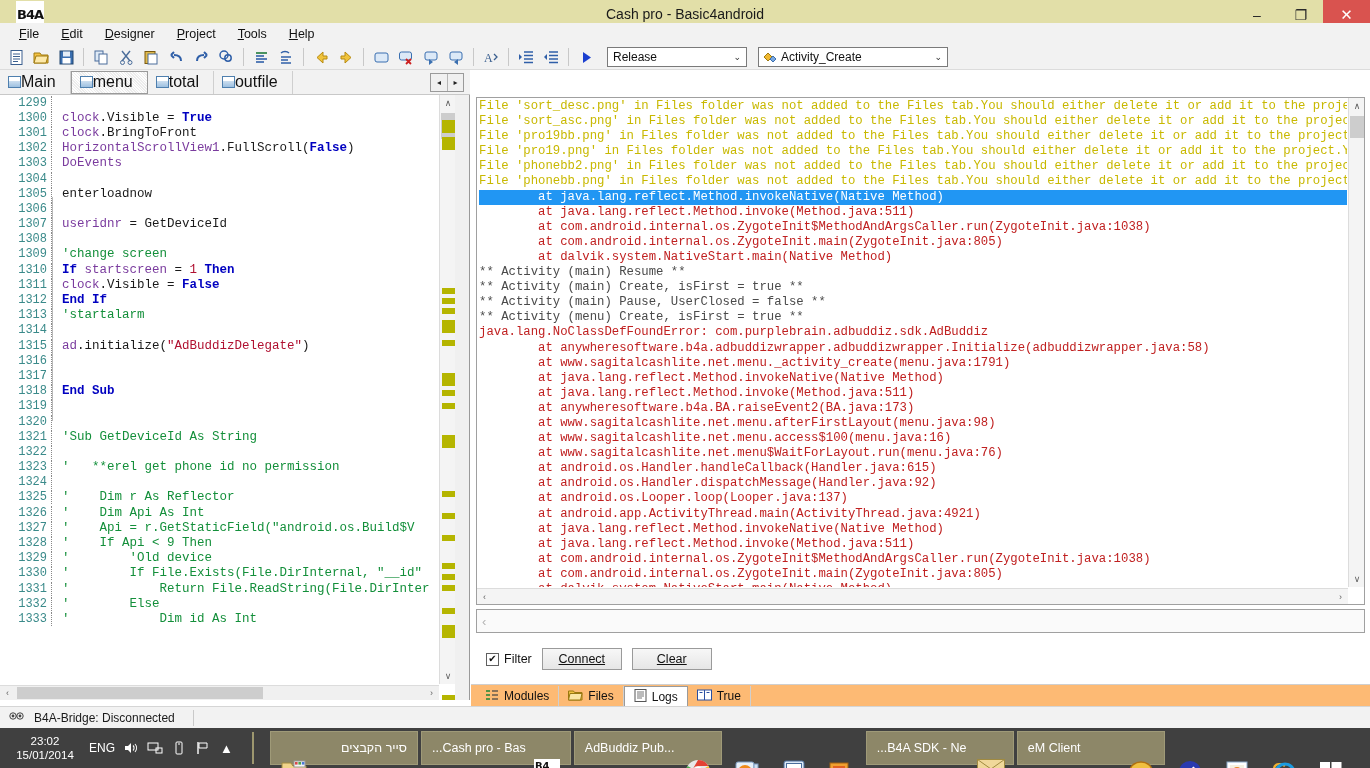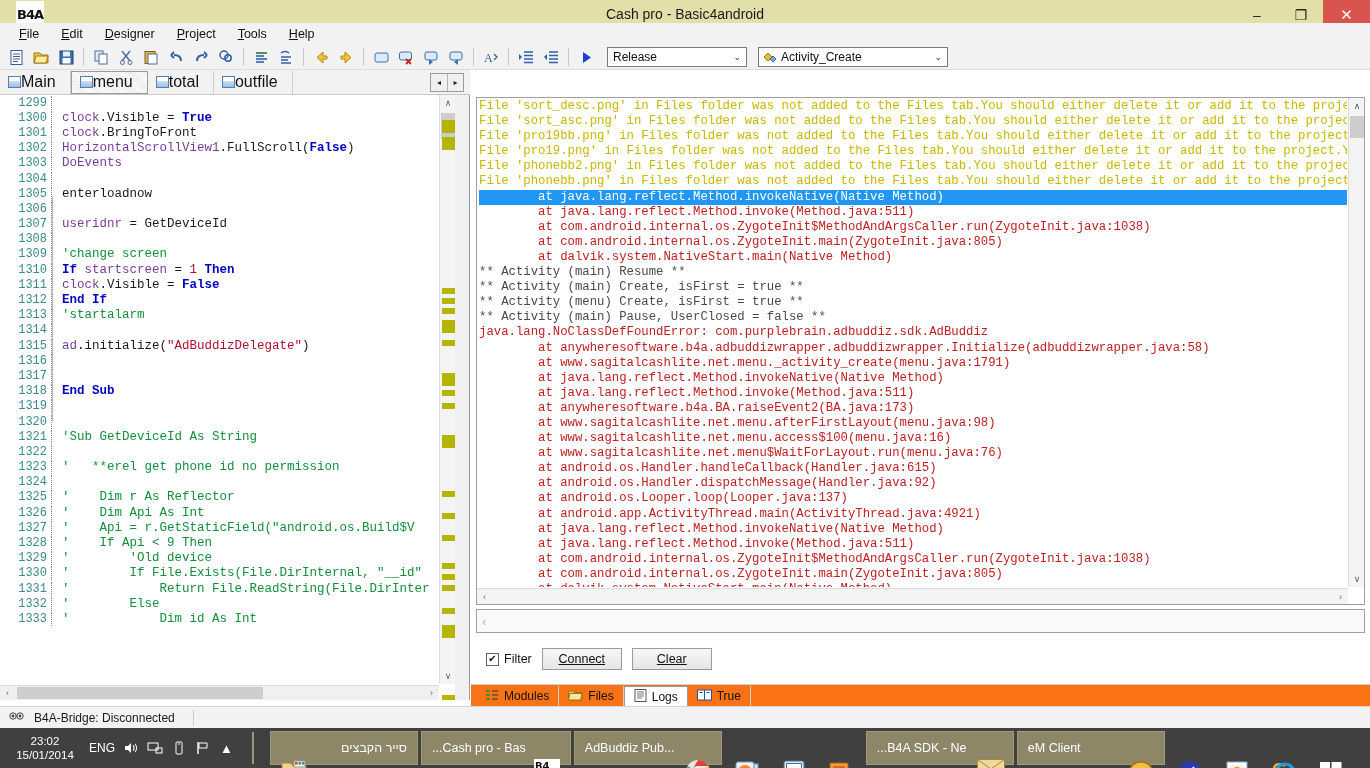--- a/index.html
+++ b/index.html
@@ -207,21 +207,21 @@
   .btn {
     height: 22px; min-width: 80px; padding: 0 12px;
     border: 1px solid #9a9a9a; background: linear-gradient(180deg,#f7f7f7,#e6e6e6);
     font-size: 12.5px; color: #111; display: flex; align-items: center; justify-content: center; text-decoration: underline;
   }
 
   
   .bottomtabs {
     position: absolute; left: 471px; top: 684px; right: 0; height: 22px;
     display: flex; align-items: flex-end; gap: 0; padding-left: 5px;
-    background: #f97316; border-top: 1px solid #cfcfcf;
+    background: #fdba74; border-top: 1px solid #cfcfcf;
   }
   .btab {
     display: flex; align-items: center; gap: 5px; height: 20px;
     padding: 0 9px; font-size: 12px; color: #111;
     border-right: 1px solid #cfcfcf;
   }
   .btab.active { background: #ffffff; border: 1px solid #9a9a9a; border-bottom: none; }
 
   
   .statusbar {
@@ -541,22 +541,22 @@
           <div class="logline warn">File 'pro19.png' in Files folder was not added to the Files tab.You should either delete it or add it to the project.You can</div>
           <div class="logline warn">File 'phonebb2.png' in Files folder was not added to the Files tab.You should either delete it or add it to the project.You</div>
           <div class="logline warn">File 'phonebb.png' in Files folder was not added to the Files tab.You should either delete it or add it to the project.You c</div>
           <div class="logline sel">        at java.lang.reflect.Method.invokeNative(Native Method)</div>
           <div class="logline err">        at java.lang.reflect.Method.invoke(Method.java:511)</div>
           <div class="logline err">        at com.android.internal.os.ZygoteInit$MethodAndArgsCaller.run(ZygoteInit.java:1038)</div>
           <div class="logline err">        at com.android.internal.os.ZygoteInit.main(ZygoteInit.java:805)</div>
           <div class="logline err">        at dalvik.system.NativeStart.main(Native Method)</div>
           <div class="logline info">** Activity (main) Resume **</div>
           <div class="logline info">** Activity (main) Create, isFirst = true **</div>
+          <div class="logline info">** Activity (main) Pause, UserClosed = false **</div>
           <div class="logline info">** Activity (menu) Create, isFirst = true **</div>
-          <div class="logline info">** Activity (main) Pause, UserClosed = false **</div>
           <div class="logline err">java.lang.NoClassDefFoundError: com.purplebrain.adbuddiz.sdk.AdBuddiz</div>
           <div class="logline err">        at anywheresoftware.b4a.adbuddizwrapper.adbuddizwrapper.Initialize(adbuddizwrapper.java:58)</div>
           <div class="logline err">        at www.sagitalcashlite.net.menu._activity_create(menu.java:1791)</div>
           <div class="logline err">        at java.lang.reflect.Method.invokeNative(Native Method)</div>
           <div class="logline err">        at java.lang.reflect.Method.invoke(Method.java:511)</div>
           <div class="logline err">        at anywheresoftware.b4a.BA.raiseEvent2(BA.java:173)</div>
           <div class="logline err">        at www.sagitalcashlite.net.menu.afterFirstLayout(menu.java:98)</div>
           <div class="logline err">        at www.sagitalcashlite.net.menu.access$100(menu.java:16)</div>
           <div class="logline err">        at www.sagitalcashlite.net.menu$WaitForLayout.run(menu.java:76)</div>
           <div class="logline err">        at android.os.Handler.handleCallback(Handler.java:615)</div>

